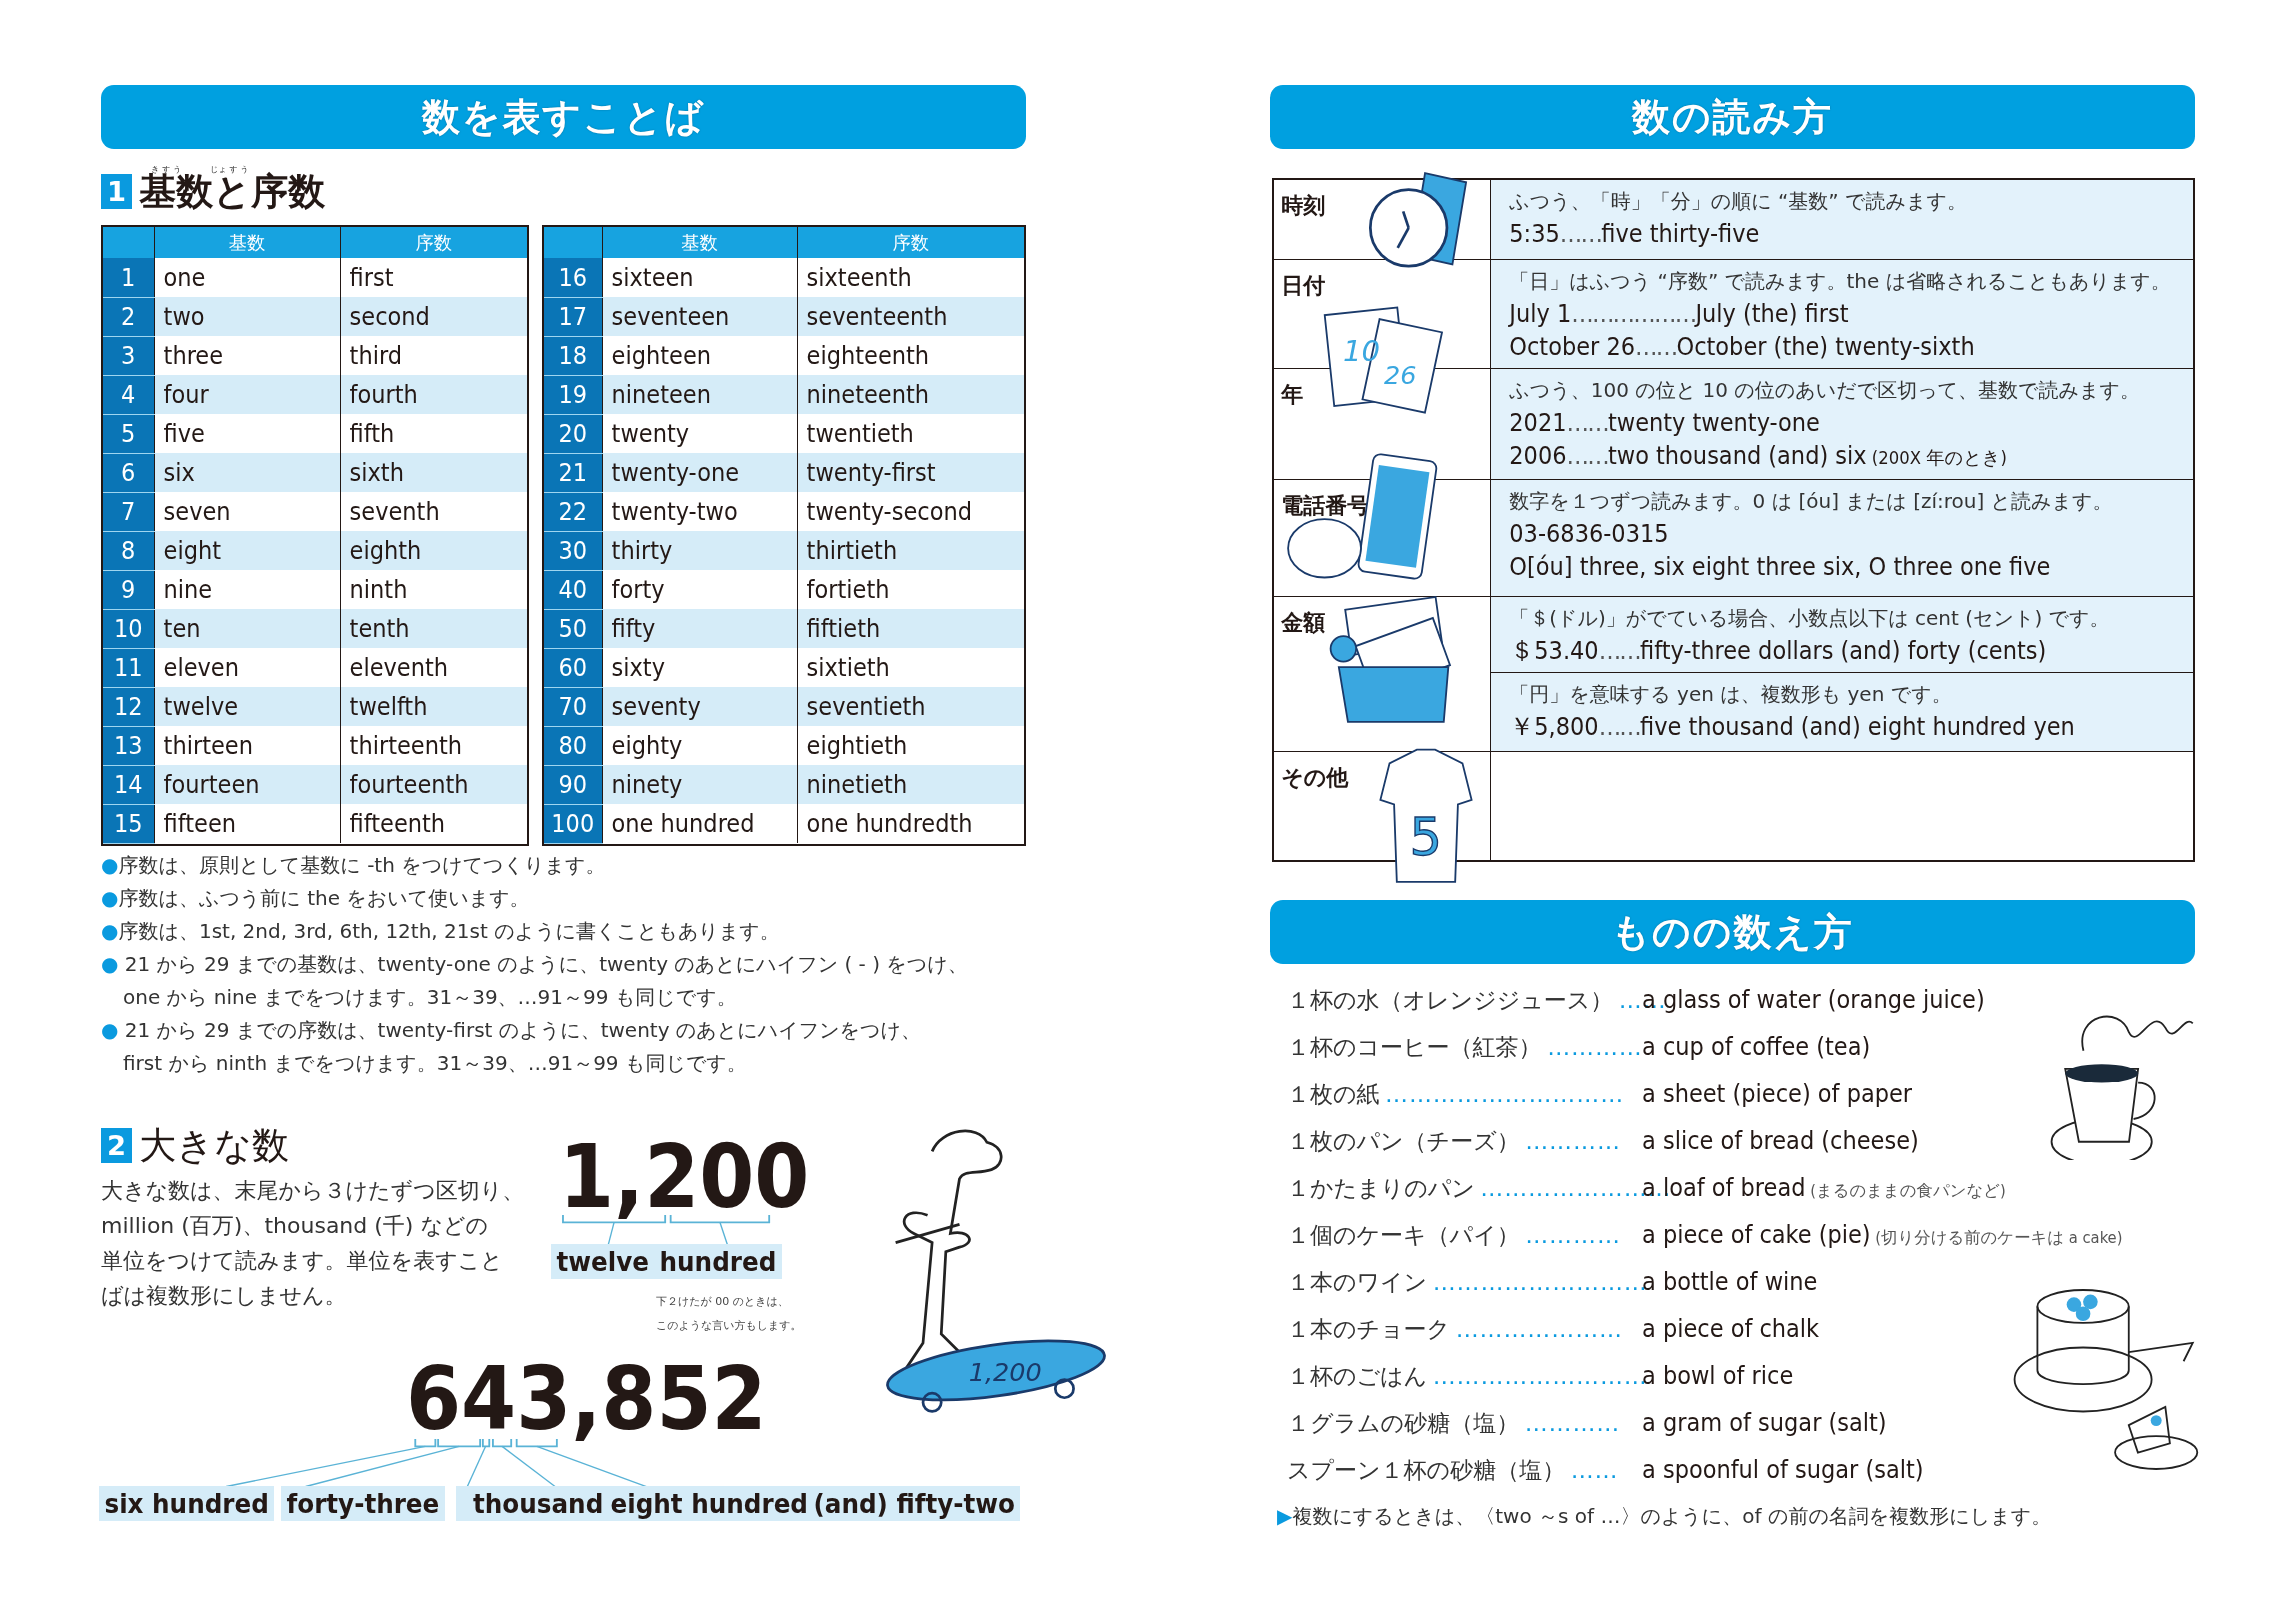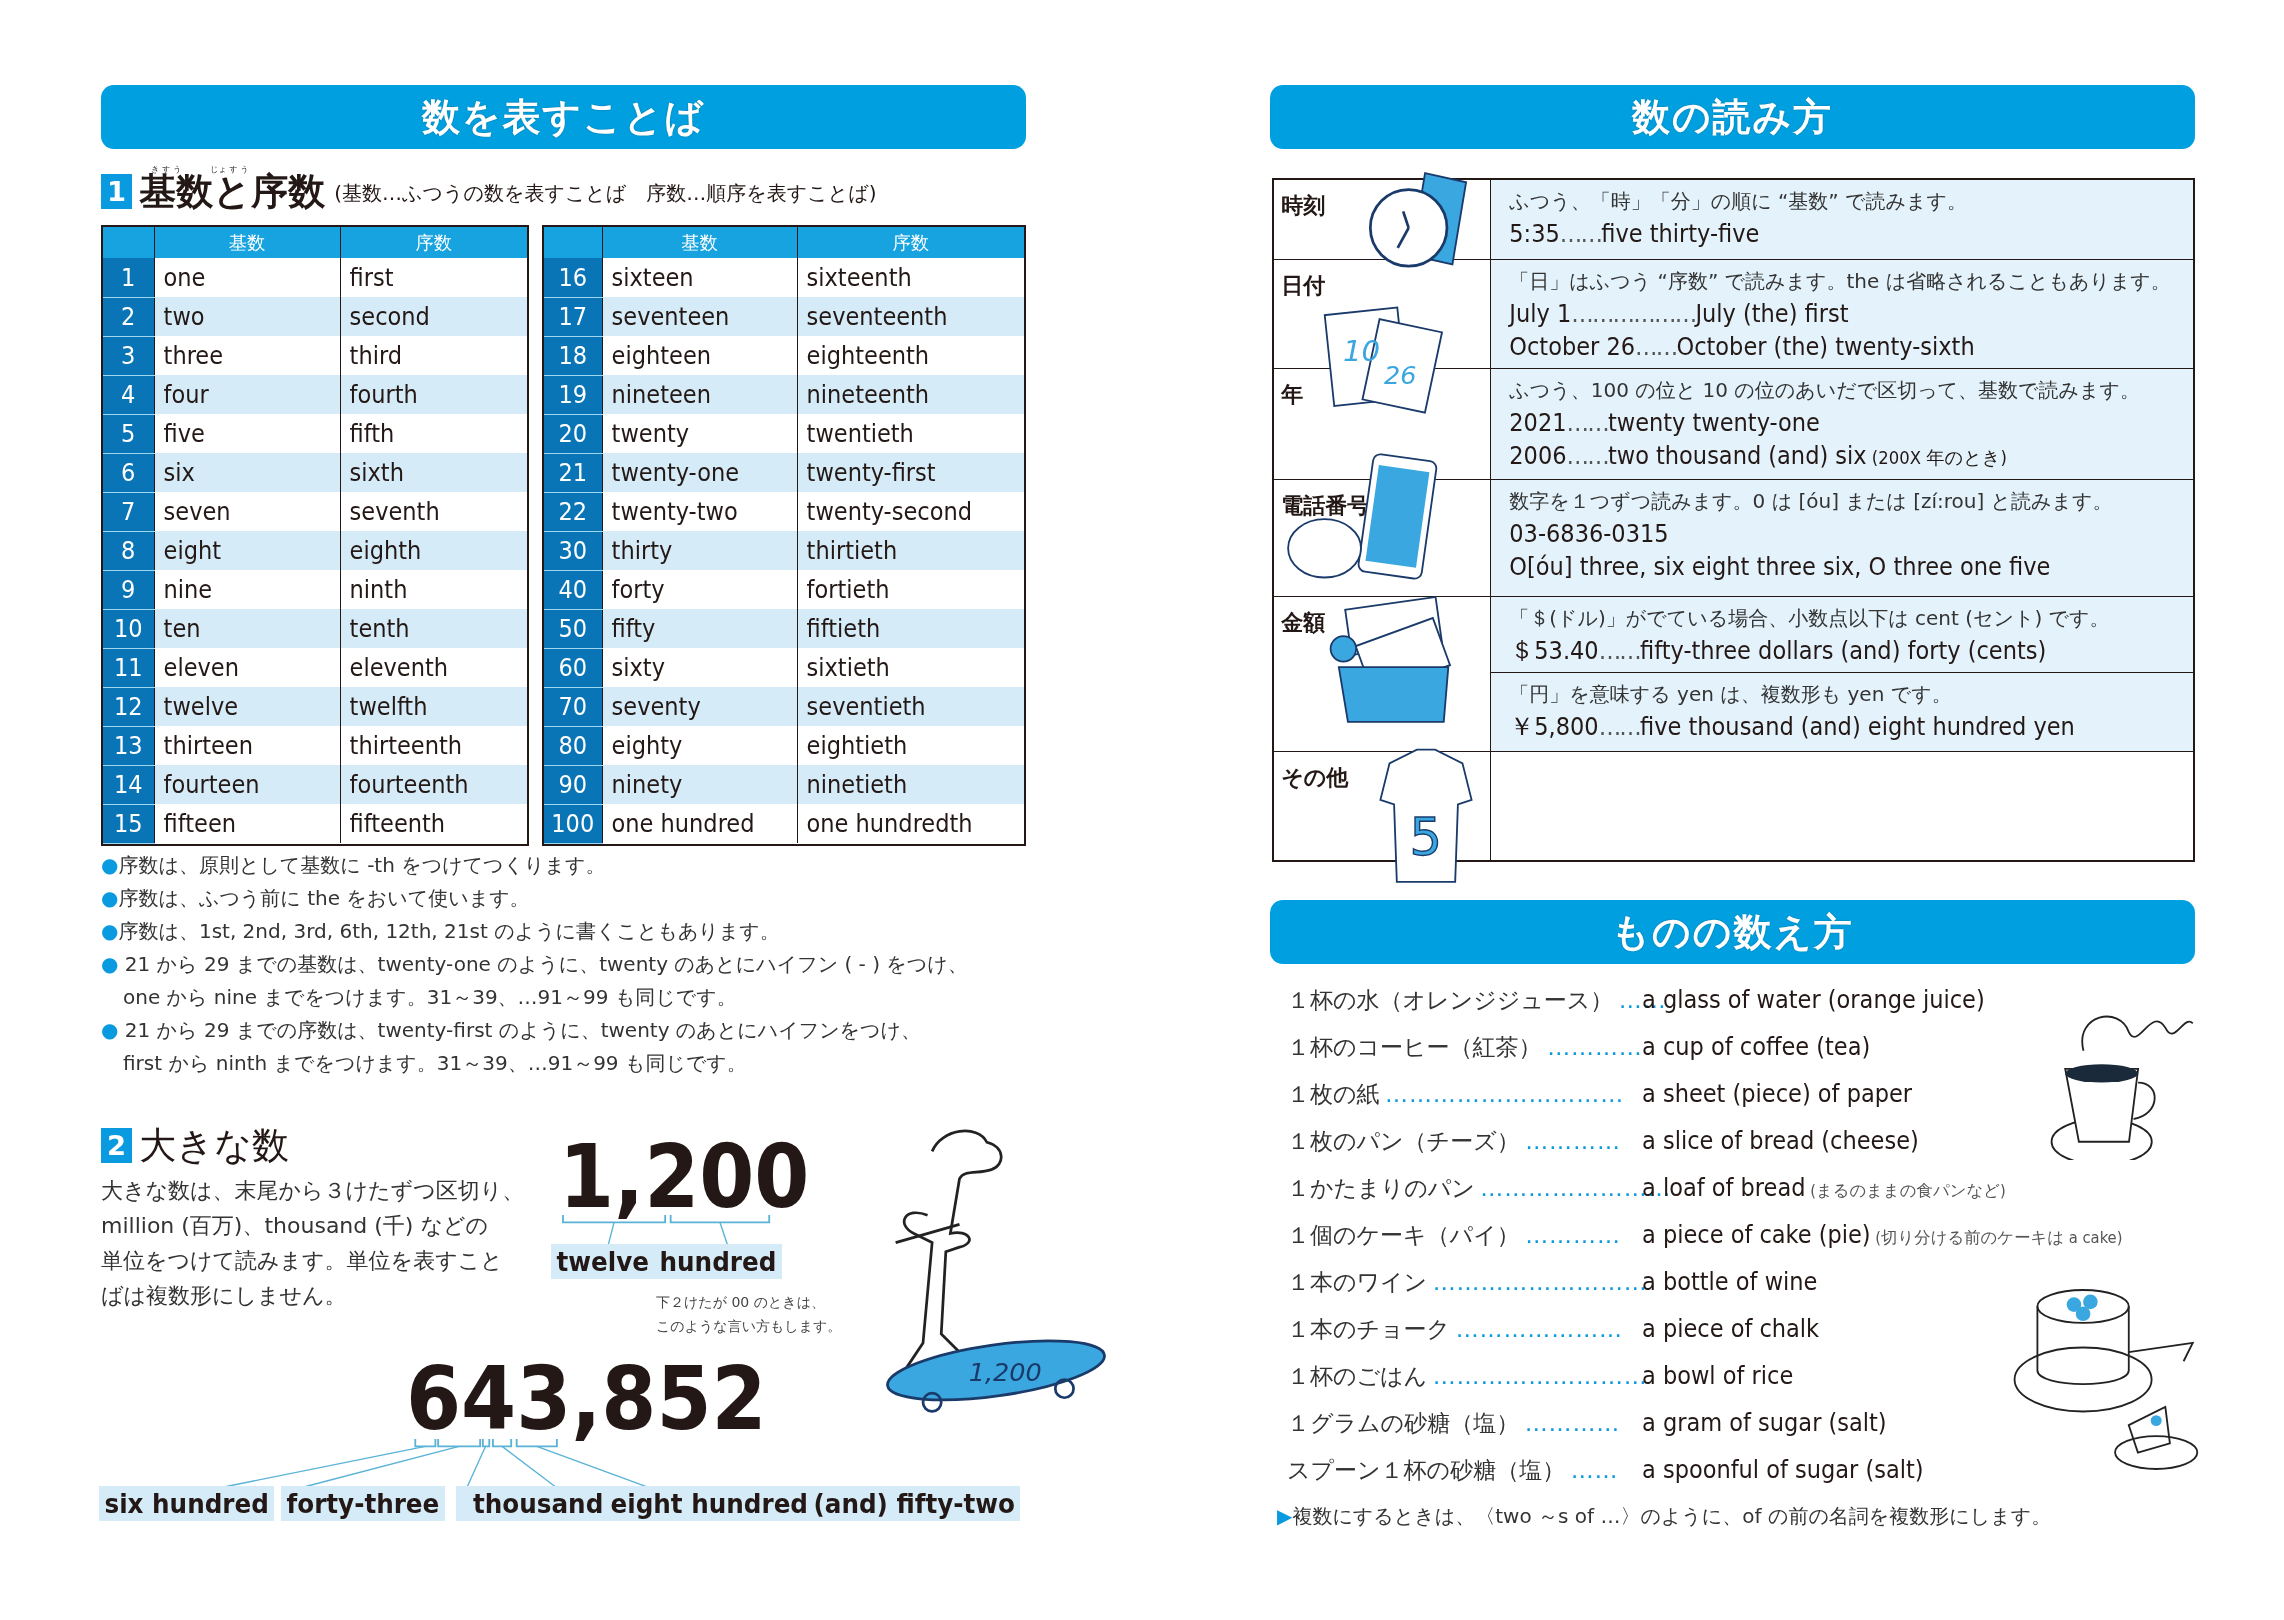--- a/index.html
+++ b/index.html
@@ -33,21 +33,21 @@
   .num-table tr.alt td:not(.n) { background: #d5ecf8; }
 
   .notes { position: absolute; font-size: 20px; line-height: 33px; color: #333; }
   .notes .dot { color: #0a9adf; font-size: 20px; }
   .notes .indent { padding-left: 22px; }
 
   
   .big-num { position: absolute; font-weight: bold; font-family: "DejaVu Sans Condensed", "DejaVu Sans", sans-serif; color: #231815; line-height: 1; }
   .word-box { position: absolute; background: #d5ecf8; font-weight: bold; font-size: 27.4px; padding: 1.8px 5.5px; font-family: "DejaVu Sans Condensed", "DejaVu Sans", sans-serif; white-space: nowrap; }
   .body-text { position: absolute; font-size: 22px; line-height: 35px; color: #333; }
-  .small-note { position: absolute; font-size: 14px; line-height: 24px; color: #444; }
+  .small-note { position: absolute; font-size: 11px; line-height: 24px; color: #444; }
 
   
   .read-table { position: absolute; border: 2.7px solid #231815; }
   .read-row { display: flex; border-bottom: 1.8px solid #231815; }
   .read-row:last-child { border-bottom: none; }
   .read-label { width: 217px; border-right: 1.8px solid #231815; font-size: 22px; font-weight: bold; padding: 11px 7.3px; position: relative; background: #fff; }
   .read-content { flex: 1; background: #e3f2fb; }
   .read-block { padding: 5.5px 18.3px 5.5px 18.3px; border-bottom: 1.8px solid #231815; }
   .read-block:last-child { border-bottom: none; }
   .read-desc { font-size: 20px; color: #333; line-height: 31px; }
@@ -68,21 +68,20 @@
   .tri { color: #0a9adf; }
 </style>
 </head>
 <body>
 
 <div class="title-bar" style="left:101px;top:85px;width:925px;">数を表すことば</div>
 
 <div class="sec-head" style="left:101px;top:174px;">
   <span class="sec-num">1</span>
   <span class="sec-title">基数と序数</span>
-  <span class="sec-sub">(基数…ふつうの数を表すことば　序数…順序を表すことば)</span>
 </div>
 <span class="ruby" style="left:151px;top:164px;">き す う</span>
 <span class="ruby" style="left:210px;top:164px;">じょ す う</span>
 
 <div class="num-table" style="left:101px;top:225px;width:428px;">
   <table>
     <thead>
       <tr>
         <th style="width:51px;"></th>
         <th style="width:186px;">基数</th>

